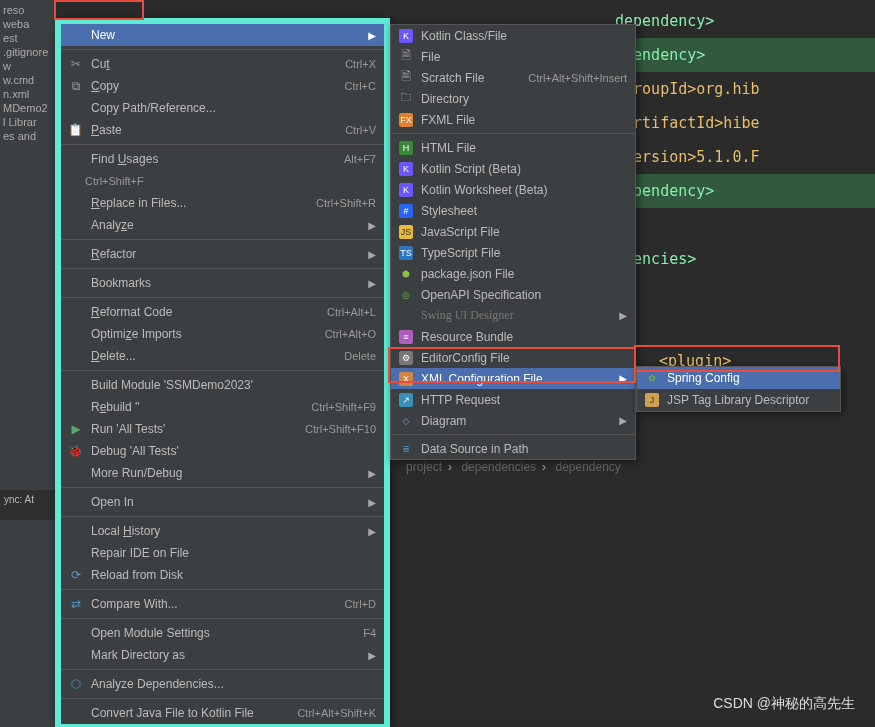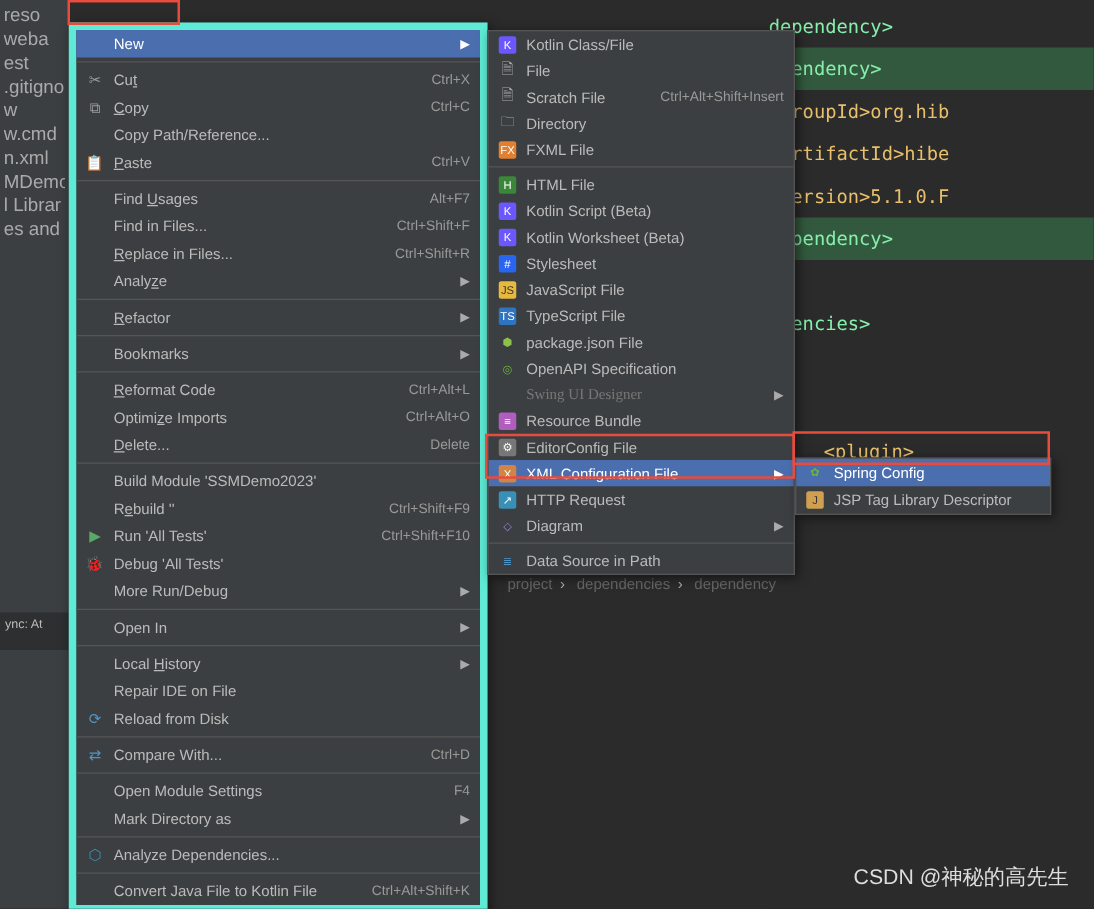--- a/index.html
+++ b/index.html
@@ -15,21 +15,21 @@
     }
     .bg-sidebar {
       position: absolute;
       left: 0; top: 0;
       width: 55px;
       height: 100%;
       background: #3c3f41;
       padding: 4px 3px;
       color: #aaa;
     }
-    .bg-sidebar .item { font-size: 15px; margin-bottom: 2px; white-space: nowrap; overflow: hidden; }
+    .bg-sidebar .item { font-size: 11px; margin-bottom: 2px; white-space: nowrap; overflow: hidden; }
     .bg-syncbar {
       position: absolute;
       left: 0; top: 490px;
       background: #2d2f30;
       width: 55px;
       height: 30px;
       font-size: 10px;
       padding: 4px;
     }
     .editor-bg {
@@ -51,21 +51,21 @@
       position: absolute;
       left: 400px; top: 460px;
       font-size: 12px;
       color: #aaa;
     }
     .breadcrumb span { margin: 0 6px; color: #666; }
     .watermark {
       position: absolute;
       right: 20px; bottom: 14px;
       color: #dddddd;
-      font-size: 17px;
+      font-size: 14px;
     }
     .context-menu {
       position: absolute;
       left: 55px; top: 18px;
       width: 335px;
       background: #3c3f41;
       border: 6px solid #5eead4;
       box-shadow: 2px 2px 8px rgba(0,0,0,0.5);
     }
     .menu-item {
@@ -204,21 +204,20 @@
       <span class="menu-shortcut">Ctrl+V</span>
     </div>
     <div class="sep"></div>
     <div class="menu-item">
       <span class="menu-icon"></span>
       <span class="menu-label">Find <span class="mn">U</span>sages</span>
       <span class="menu-shortcut">Alt+F7</span>
     </div>
     <div class="menu-item">
       <span class="menu-icon"></span>
-      <span class="menu-label">Find in Files...</span>
       <span class="menu-shortcut">Ctrl+Shift+F</span>
     </div>
     <div class="menu-item">
       <span class="menu-icon"></span>
       <span class="menu-label"><span class="mn">R</span>eplace in Files...</span>
       <span class="menu-shortcut">Ctrl+Shift+R</span>
     </div>
     <div class="menu-item">
       <span class="menu-icon"></span>
       <span class="menu-label">Analy<span class="mn">z</span>e</span>

